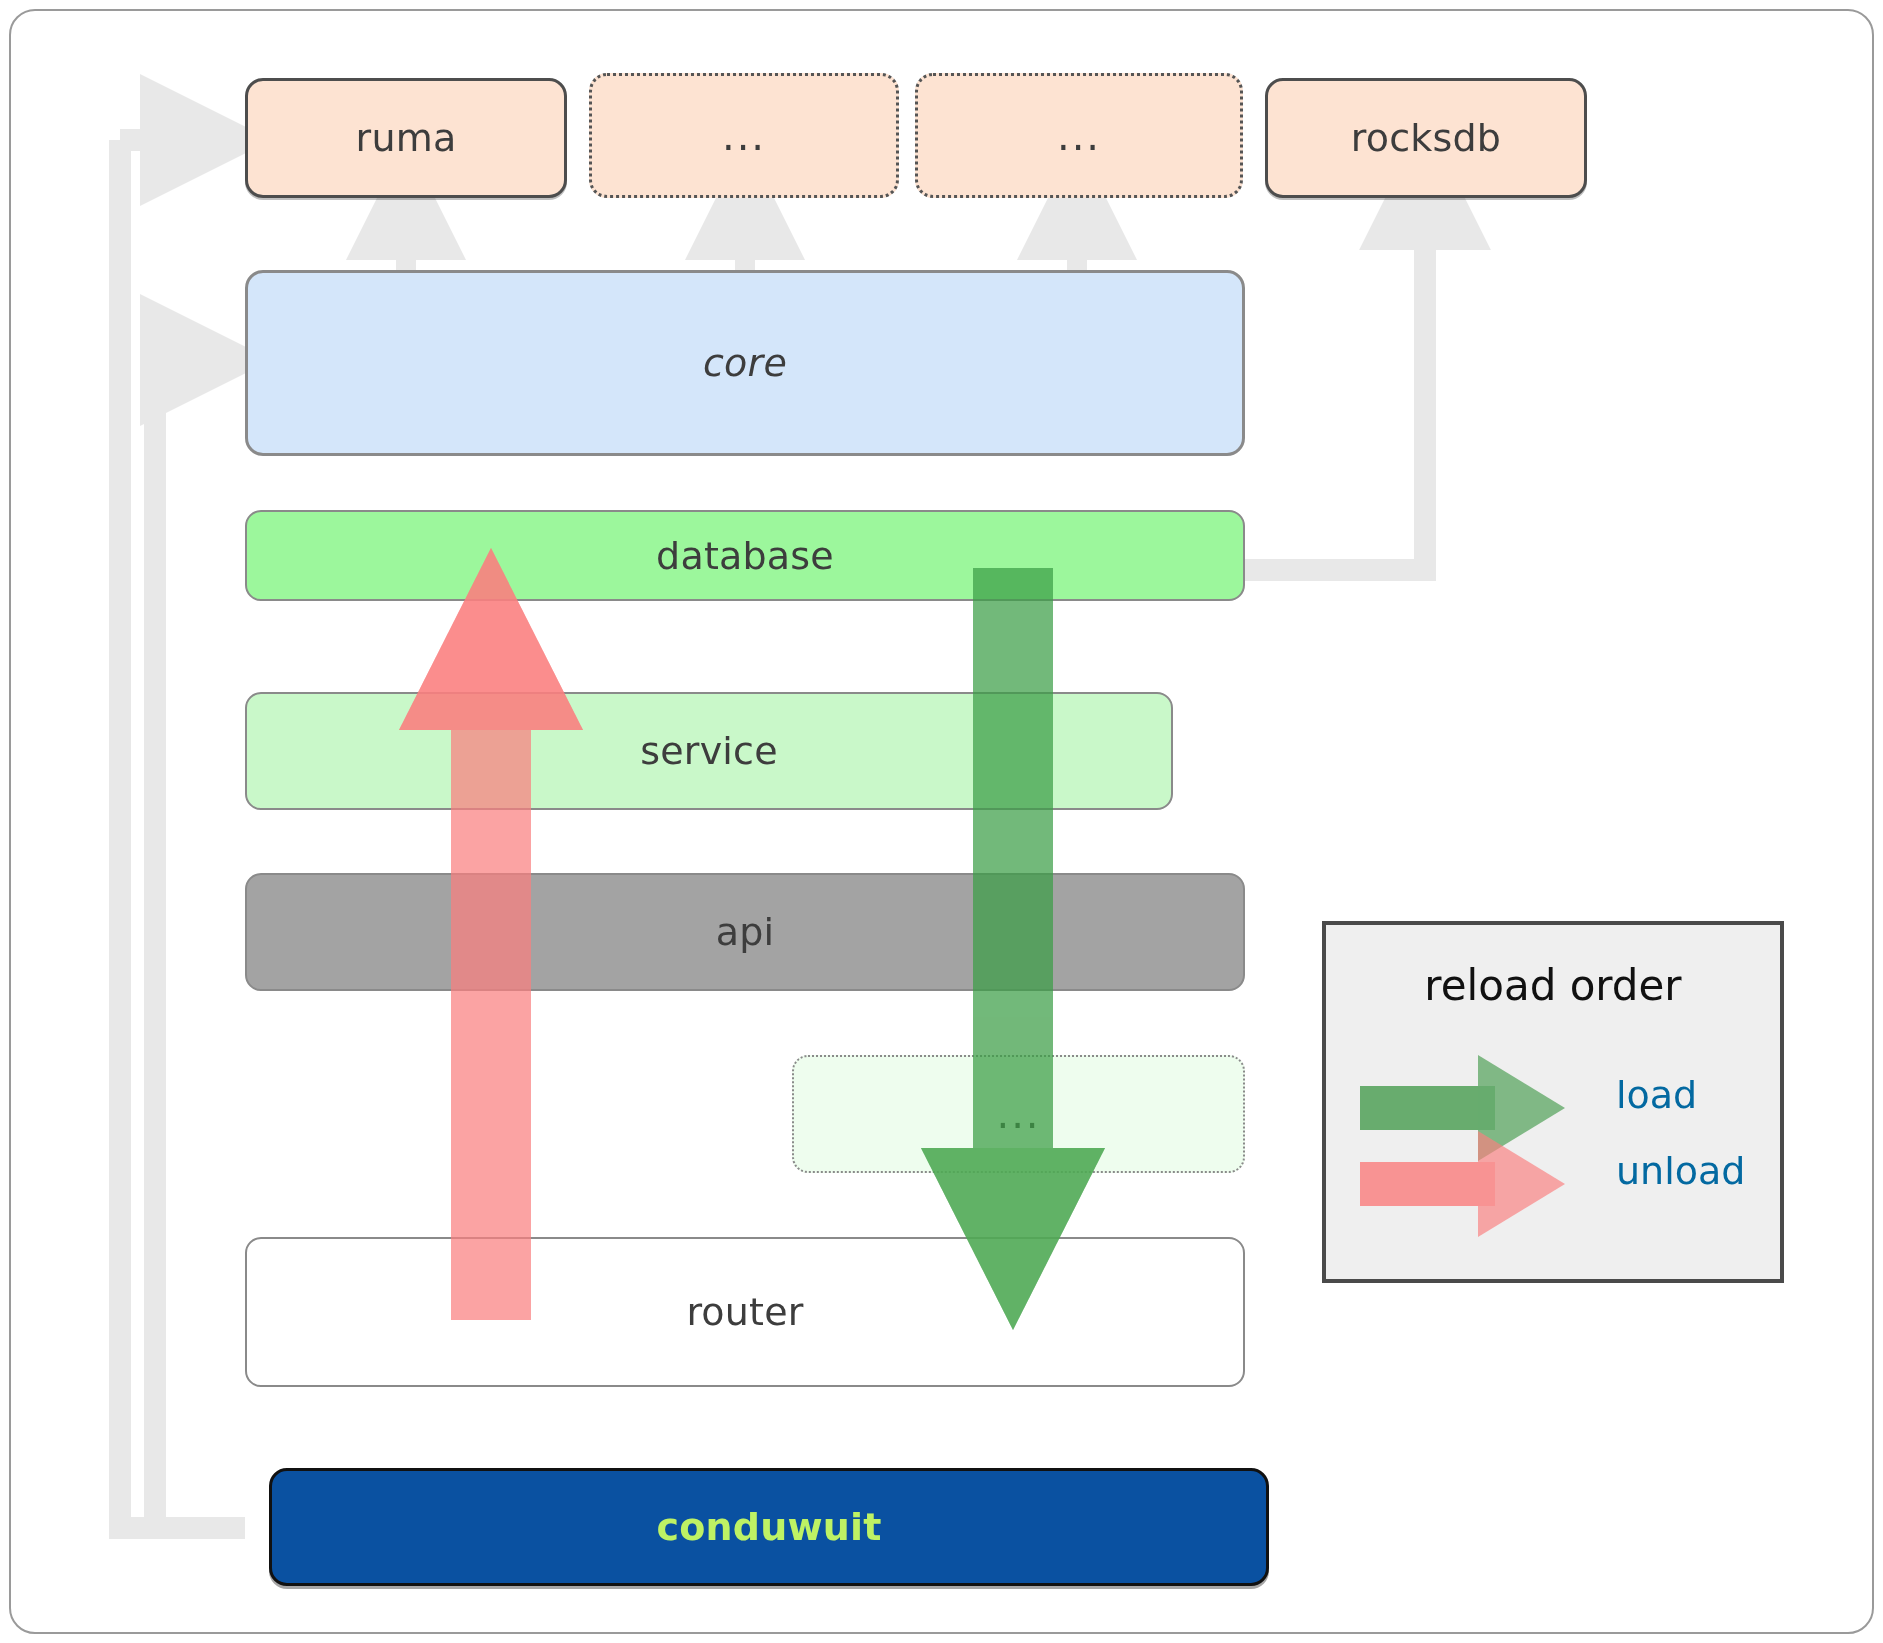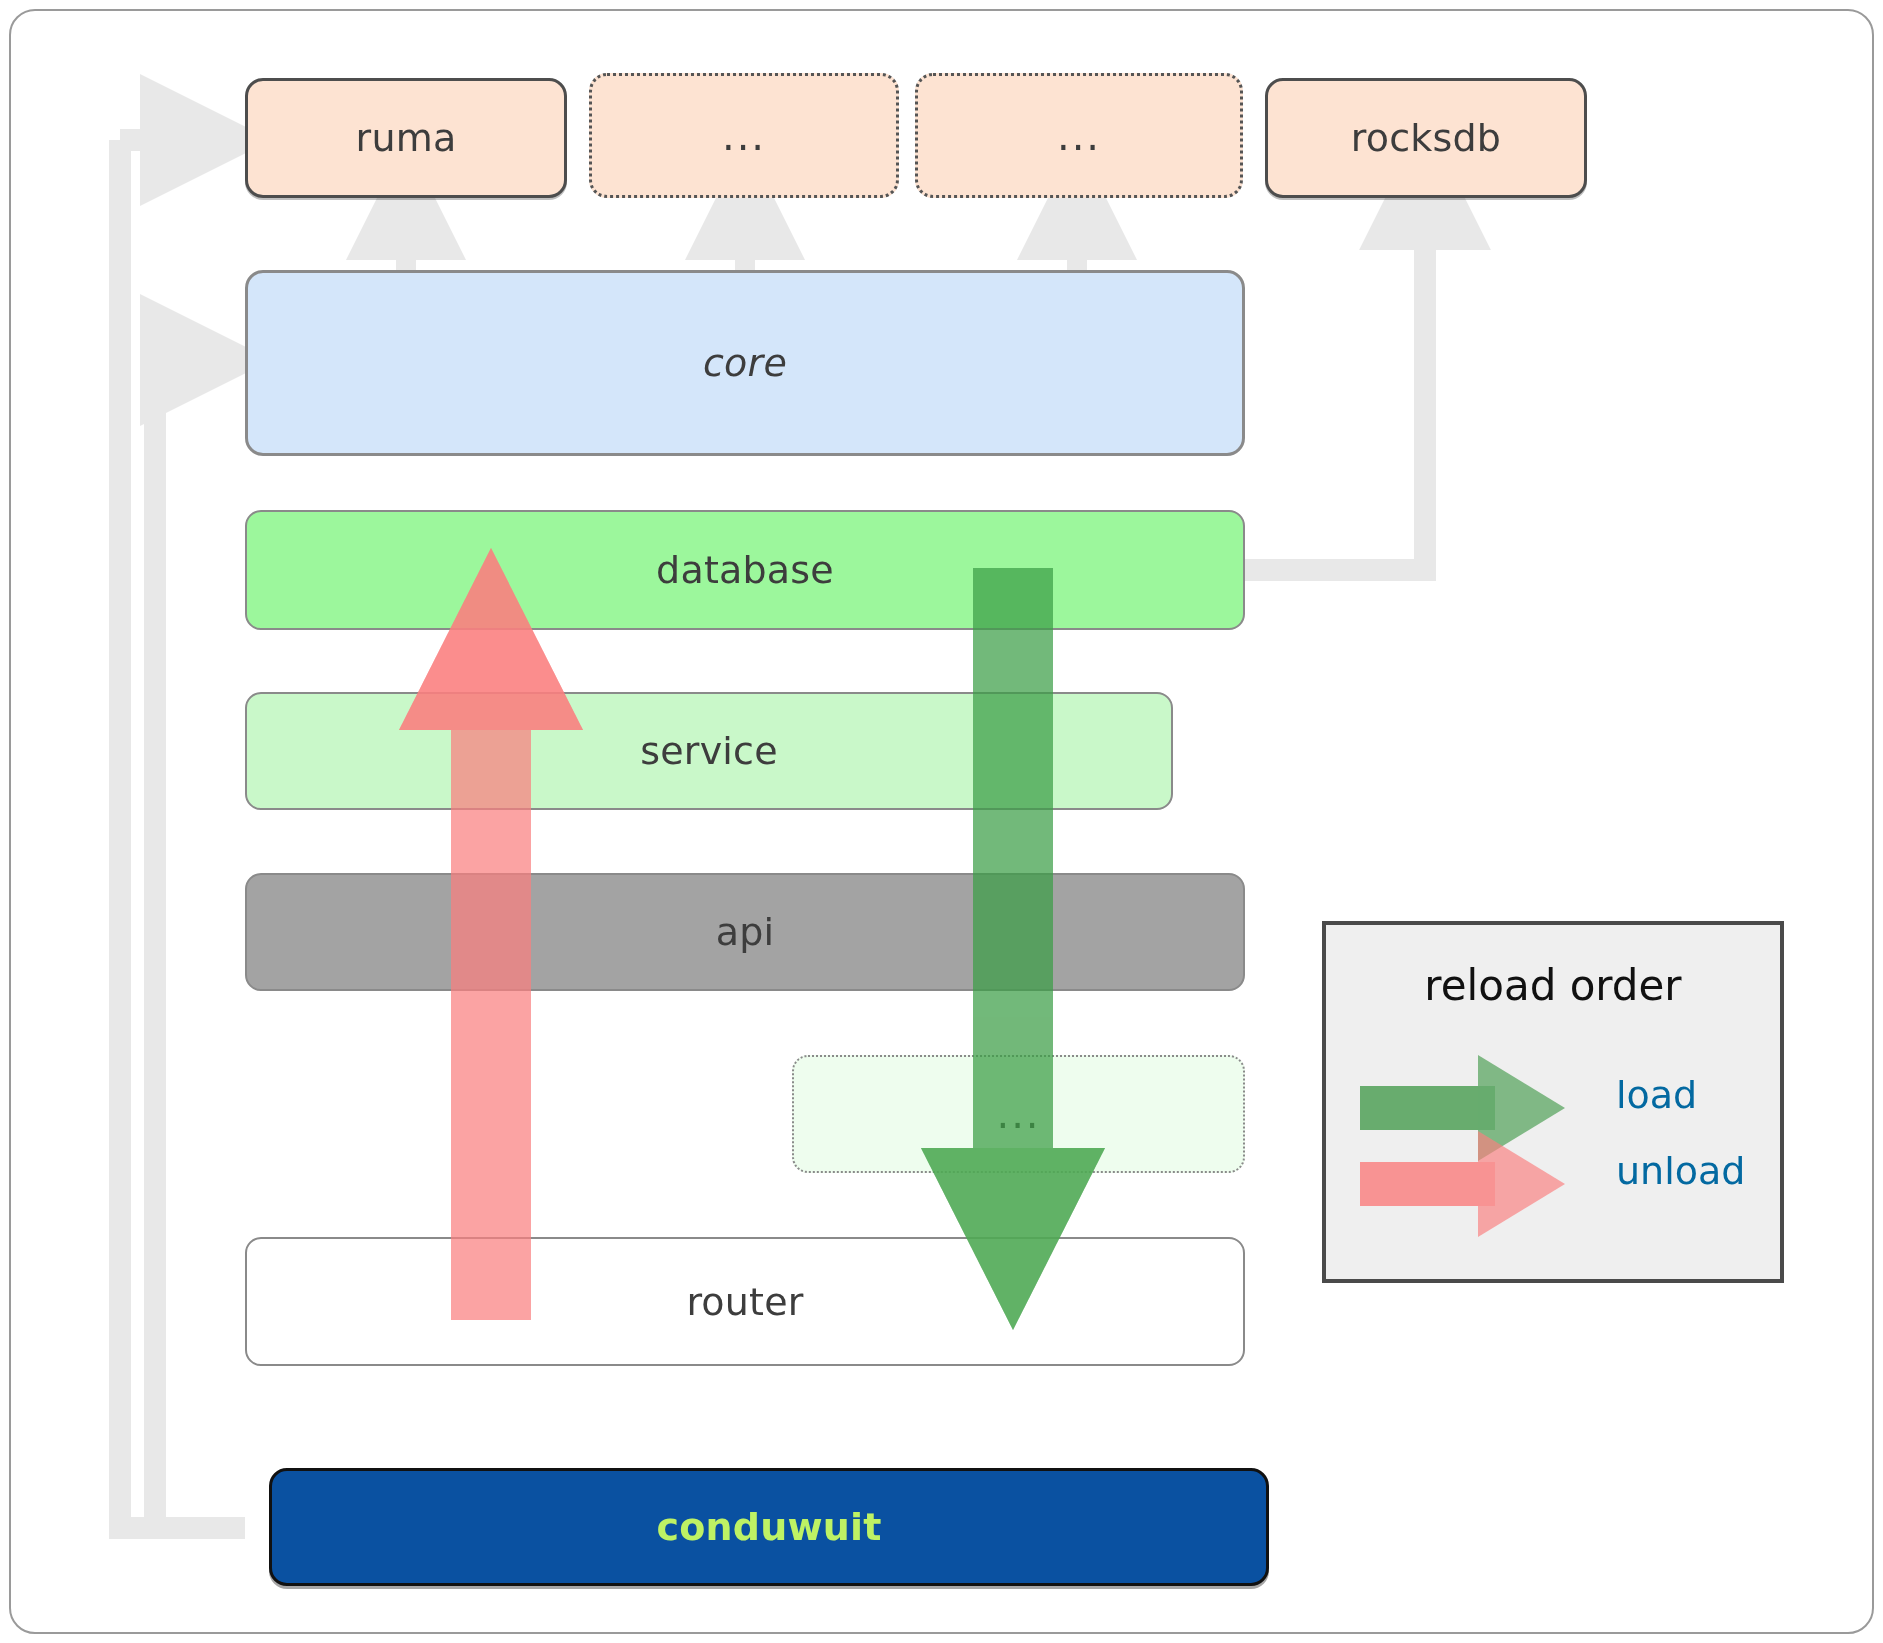--- a/index.html
+++ b/index.html
@@ -171,38 +171,38 @@
   </div>
 
   <div class="node dep" style="left:1265px; top:78px; width:322px; height:120px;">
     <span class="lbl">rocksdb</span>
   </div>
 
   <div class="node core" style="left:245px; top:270px; width:1000px; height:186px;">
     <span class="lbl">core</span>
   </div>
 
-  <div class="node database" style="left:245px; top:510px; width:1000px; height:120px;">
+  <div class="node database" style="left:245px; top:510px; width:1000px; height:91px;">
     <span class="lbl">database</span>
   </div>
 
   <div class="node service" style="left:245px; top:692px; width:928px; height:118px;">
     <span class="lbl">service</span>
   </div>
 
   <div class="node api" style="left:245px; top:873px; width:1000px; height:118px;">
     <span class="lbl">api</span>
   </div>
 
 
   <div class="node ellipsis-low" style="left:792px; top:1055px; width:453px; height:118px;">
     <span class="lbl dots">...</span>
   </div>
 
-  <div class="node router" style="left:245px; top:1237px; width:1000px; height:129px;">
+  <div class="node router" style="left:245px; top:1237px; width:1000px; height:150px;">
     <span class="lbl">router</span>
   </div>
 
   <div class="node conduwuit" style="left:245px; top:1468px; width:1000px; height:118px;">
     <span class="lbl">conduwuit</span>
   </div>
 
   <svg id="flows" viewBox="0 0 1883 1643" xmlns="http://www.w3.org/2000/svg">
 
     <g opacity="0.72">

